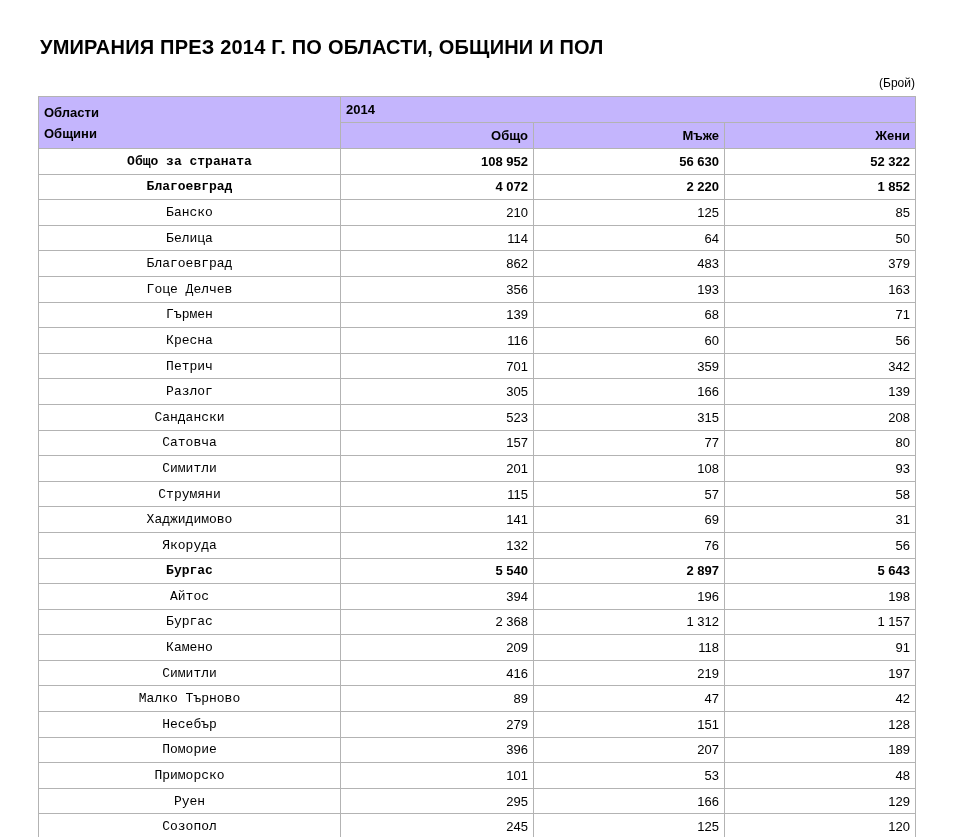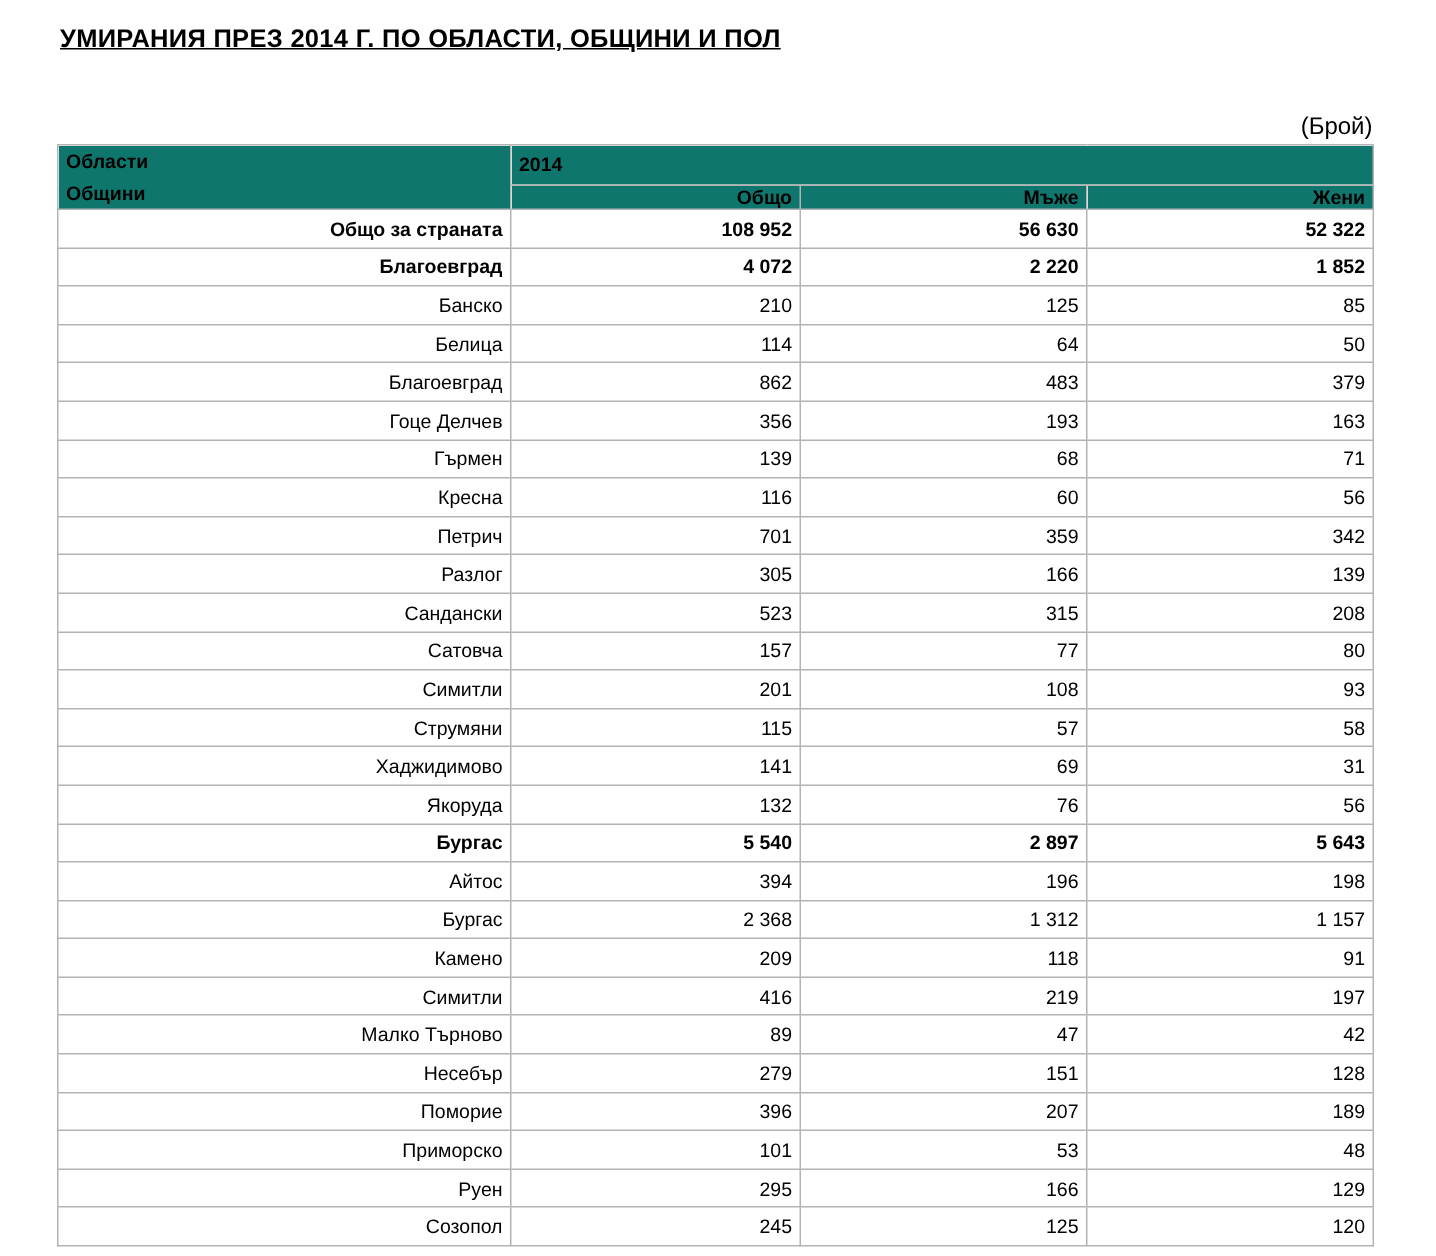--- a/index.html
+++ b/index.html
@@ -2,33 +2,32 @@
 <html><head>
 <meta charset="utf-8">
 <style>
   * { box-sizing: border-box; margin: 0; padding: 0; }
   html, body { width: 957px; height: 837px; background: #ffffff; overflow: hidden; }
   body { font-family: "Liberation Sans", "DejaVu Sans", sans-serif; color: #000000; position: relative; }
 
   .page-title {
     position: absolute;
     left: 40px;
-    top: 16px;
-    font-size: 17px;
+    top: 36px;
+    font-size: 20px;
     font-weight: bold;
     letter-spacing: 0.2px;
     white-space: nowrap;
-    text-decoration: underline;
   }
 
   .unit-note {
     position: absolute;
     right: 42px;
     top: 76px;
-    font-size: 16px;
+    font-size: 12px;
     font-weight: normal;
   }
 
   table.stats {
     position: absolute;
     left: 38px;
     top: 96px;
     width: 877px;
     border-collapse: collapse;
     table-layout: fixed;
@@ -40,42 +39,42 @@
     padding: 0 5px;
     white-space: nowrap;
     overflow: hidden;
   }
 
   col.c-name  { width: 302px; }
   col.c-total { width: 193px; }
   col.c-men   { width: 191px; }
   col.c-women { width: 191px; }
 
-  thead th { background: #0f766e; font-weight: bold; }
+  thead th { background: #c4b5fd; font-weight: bold; }
 
   th.corner {
     text-align: left;
     vertical-align: middle;
     line-height: 21px;
     padding-left: 4px;
   }
 
   th.year-header {
     height: 26px;
     text-align: left;
   }
 
   th.sub-header {
-    height: 16px;
+    height: 26px;
     text-align: right;
   }
 
   tbody td { height: 25.6px; }
 
-  td.name-cell { text-align: right; padding-left: 4px; }
+  td.name-cell { text-align: center; padding-left: 4px; font-family: Liberation Mono, monospace; }
   td.num-cell  { text-align: right; }
 
   tr.bold-row td { font-weight: bold; }
 </style>
 </head>
 <body>
 
 <div class="page-title">УМИРАНИЯ ПРЕЗ 2014 Г. ПО ОБЛАСТИ, ОБЩИНИ И ПОЛ</div>
 
 <div class="unit-note">(Брой)</div>

